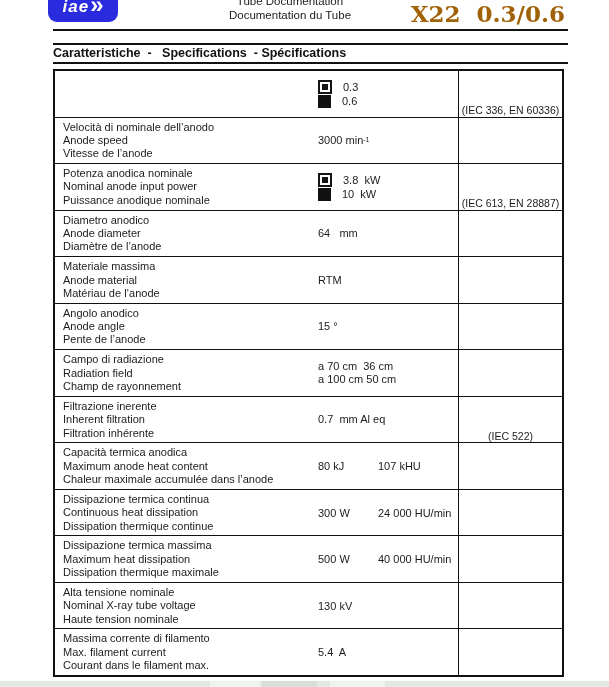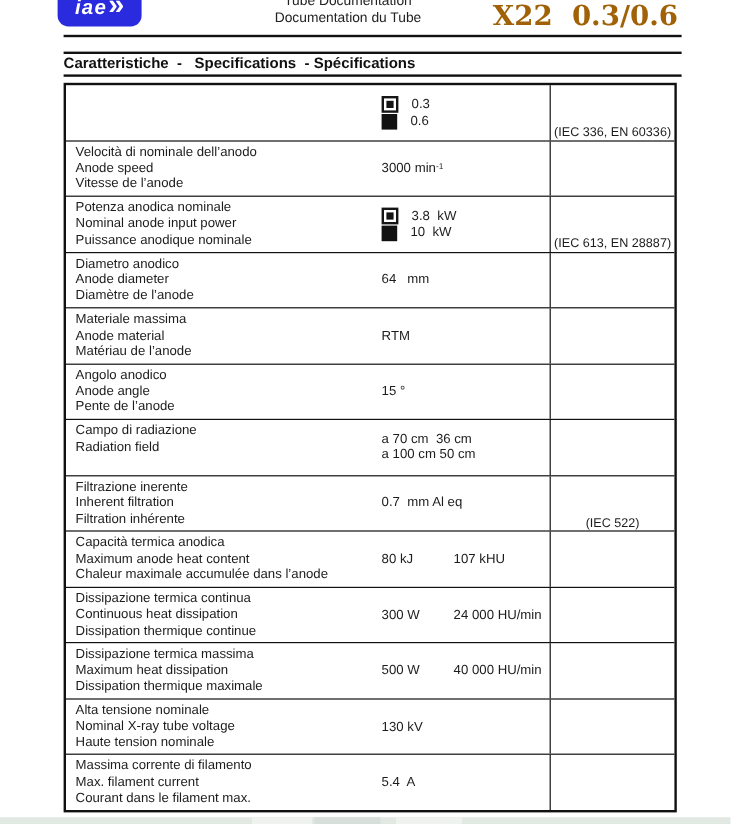--- a/index.html
+++ b/index.html
@@ -178,20 +178,21 @@
     </div>
     <div class="cell-std">
       <span></span>
     </div>
   </div>
       <div class="row">
     <div class="cell-main">
       <div class="labels">
             <div class="lab">Campo di radiazione</div>
             <div class="lab">Radiation field</div>
+            <div class="lab">Champ de rayonnement</div>
           </div>
       <div class="values">
             <div class="vline">
               <span class="vtext">a 70 cm  36 cm</span>
             </div>
             <div class="vline">
               <span class="vtext">a 100 cm 50 cm</span>
             </div>
           </div>
     </div>

